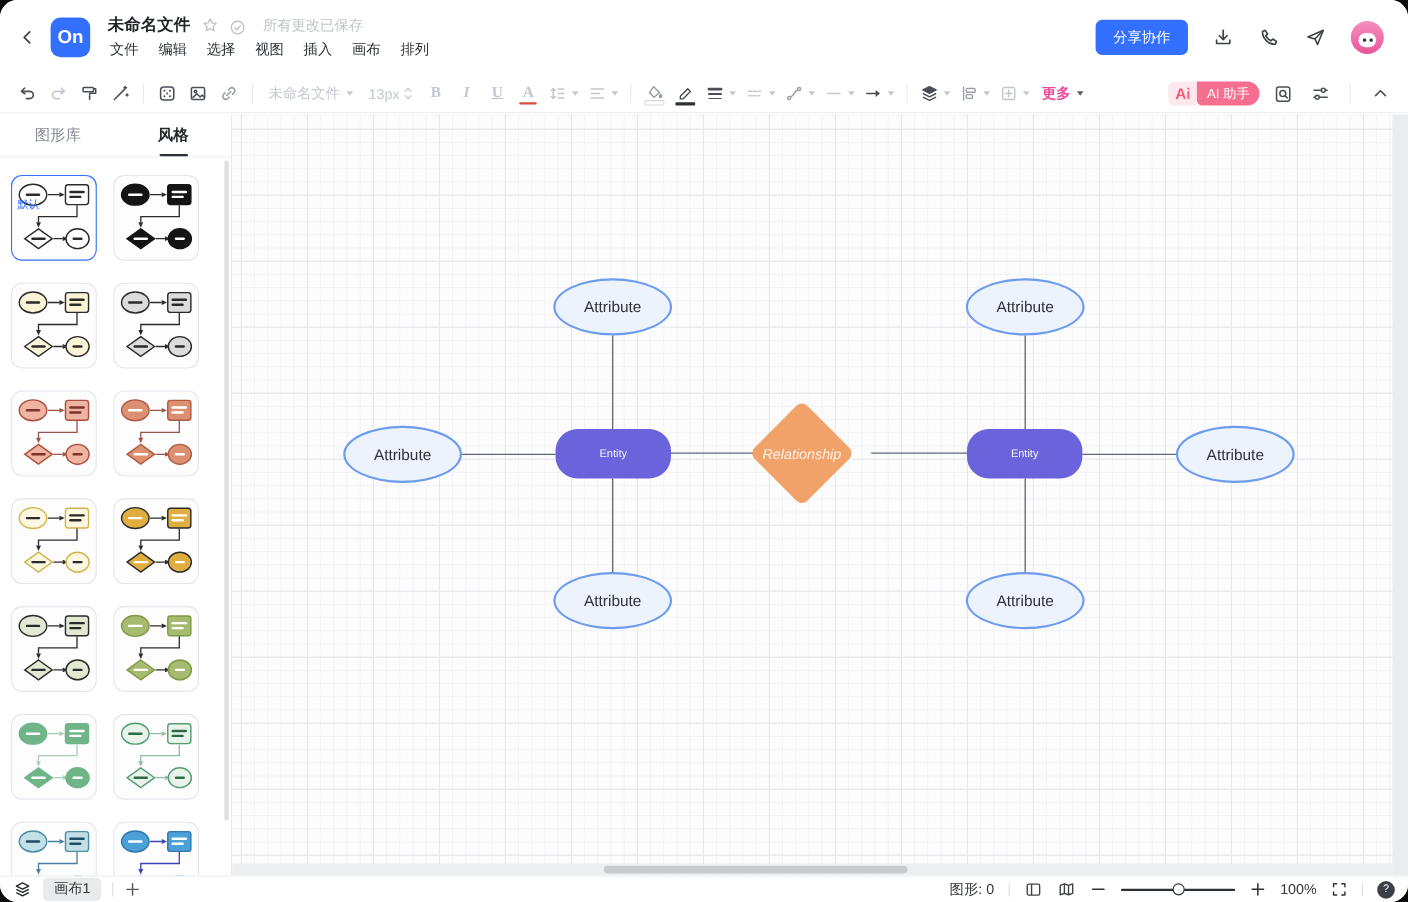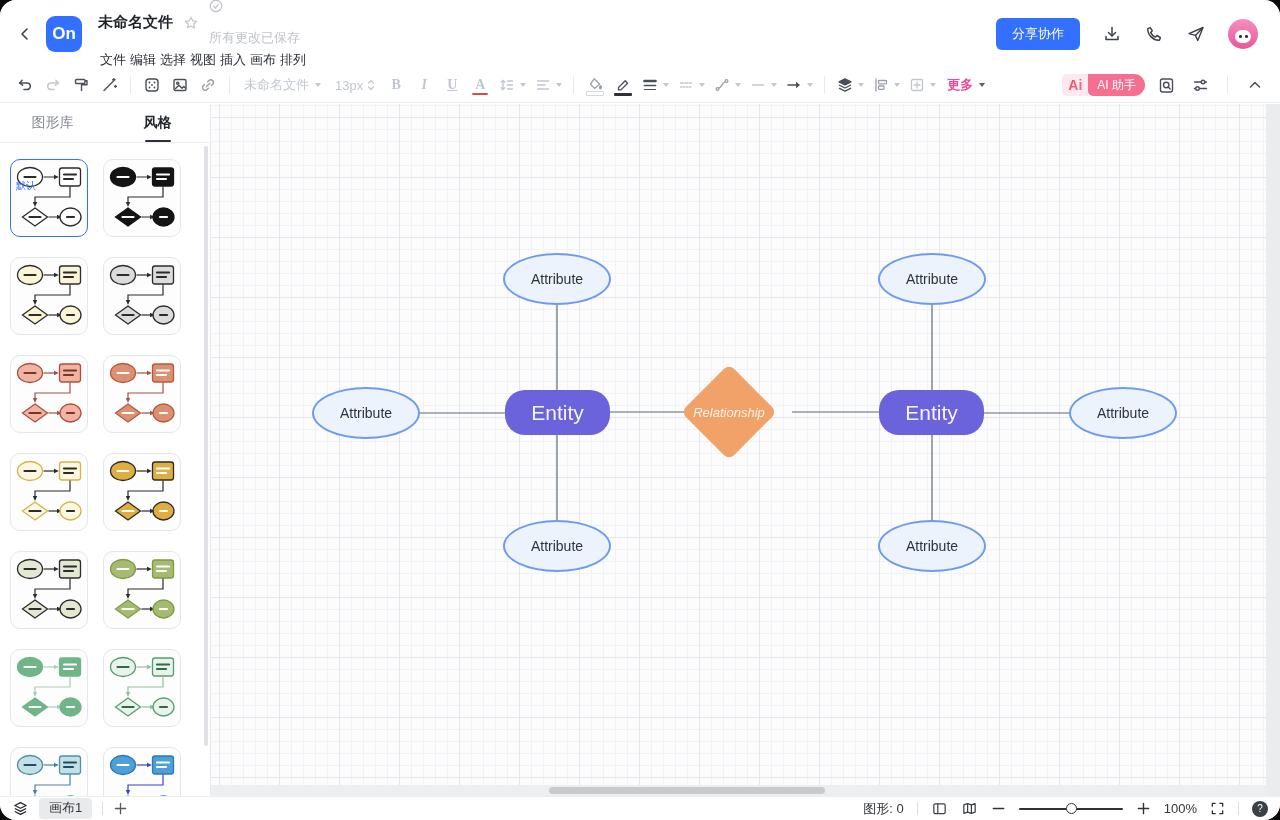--- a/index.html
+++ b/index.html
@@ -5,22 +5,22 @@
   html,body{margin:0;padding:0;background:#0a0a0a;font-family:"Liberation Sans","DejaVu Sans",sans-serif;-webkit-font-smoothing:antialiased;}
   .window{position:relative;width:1280px;height:820px;background:#fff;border-radius:16px;overflow:hidden;}
 
   
   .topbar{position:absolute;left:0;top:0;right:0;height:68px;background:#fff;display:flex;align-items:center;}
   .back{width:30px;height:30px;margin-left:10px;display:flex;align-items:center;justify-content:center;color:#3c4148;cursor:pointer;}
   .logo{width:36px;height:36px;margin-left:6px;border-radius:9px;background:var(--accent,#3370FF);color:#fff;font-weight:bold;font-size:17px;display:flex;align-items:center;justify-content:center;}
   .titleblock{margin-left:16px;display:flex;flex-direction:column;gap:3px;}
   .titlerow{display:flex;align-items:center;gap:10px;}
   .doc-title{font-size:15px;font-weight:bold;color:#1f2329;}
-  .saved{display:flex;align-items:flex-start;gap:16px;color:#BFC3C9;font-size:13px;flex-direction:column;}
-  .menurow{display:flex;gap:0;align-items:flex-end;}
+  .saved{display:flex;align-items:flex-end;gap:16px;color:#BFC3C9;font-size:13px;}
+  .menurow{display:flex;gap:14px;align-items:flex-end;}
   .menu-item{font-size:13px;color:#2b2f36;padding:1px 2px;cursor:pointer;}
   .top-right{margin-left:auto;display:flex;align-items:center;gap:22px;margin-right:22px;}
   .share-btn{background:var(--accent,#3370FF);color:#fff;font-size:13px;border:none;border-radius:6px;padding:7px 16px;cursor:pointer;}
   .tr-icon{color:#3c4148;display:flex;cursor:pointer;}
   .avatar{width:30px;height:30px;border-radius:50%;background:linear-gradient(180deg,#F590BE,#E9559A);position:relative;overflow:hidden;cursor:pointer;}
   .avatar::after{content:"";position:absolute;left:7px;top:11px;width:16px;height:13px;background:#fff;border-radius:7px;}
   .avatar .eye{position:absolute;top:16px;width:2.5px;height:2.5px;border-radius:50%;background:#30343b;z-index:1;}
   .avatar .eye.l{left:11px}.avatar .eye.r{left:17px}
 
   
@@ -68,21 +68,21 @@
     background-image:
       linear-gradient(#E4E7EB 1px,transparent 1px),
       linear-gradient(90deg,#E4E7EB 1px,transparent 1px),
       linear-gradient(#F1F2F5 1px,transparent 1px),
       linear-gradient(90deg,#F1F2F5 1px,transparent 1px);
     background-size:60px 60px,60px 60px,12px 12px,12px 12px;
     background-position:8px 13px;}
   .connectors{position:absolute;left:0;top:0;}
   .node{position:absolute;display:flex;align-items:center;justify-content:center;box-sizing:border-box;}
   .ellipse{width:108px;height:52px;border:2px solid var(--attribute-border,#6D9CEF);border-radius:50%;background:var(--attribute-fill,#ECF3FD);font-size:14px;color:#2e3338;}
-  .entity{width:105px;height:45px;background:var(--entity-fill,#6A63DC);color:rgba(255,255,255,.93);font-size:21px;border-radius:20px;}
+  .entity{width:105px;height:45px;background:var(--entity-fill,#6A63DC);color:rgba(255,255,255,.93);font-size:10px;border-radius:20px;}
   .diamond{width:96px;height:96px;}
   .diamond .dshape{position:absolute;inset:14px;background:var(--relationship-fill,#F0A269);transform:rotate(45deg);border-radius:7px;}
   .diamond .dlabel{position:relative;z-index:1;color:rgba(255,250,245,.92);font-size:13px;}
   .hscroll{position:absolute;left:0;right:14px;bottom:0;height:11px;background:#EDEEF0;}
   .hscroll .thumb{position:absolute;left:338px;width:276px;top:2px;height:7px;background:#C8CACE;border-radius:4px;}
   .vscroll{position:absolute;right:0;top:0;bottom:0;width:14px;background:#EAECEE;}
 
   
   .statusbar{position:absolute;left:0;bottom:0;right:0;height:24px;border-top:1px solid #ECEDEF;background:#fff;display:flex;align-items:center;padding:0 12px;box-sizing:border-box;font-size:13px;color:#33363b;}
   .sb-left{display:flex;align-items:center;gap:10px;}

